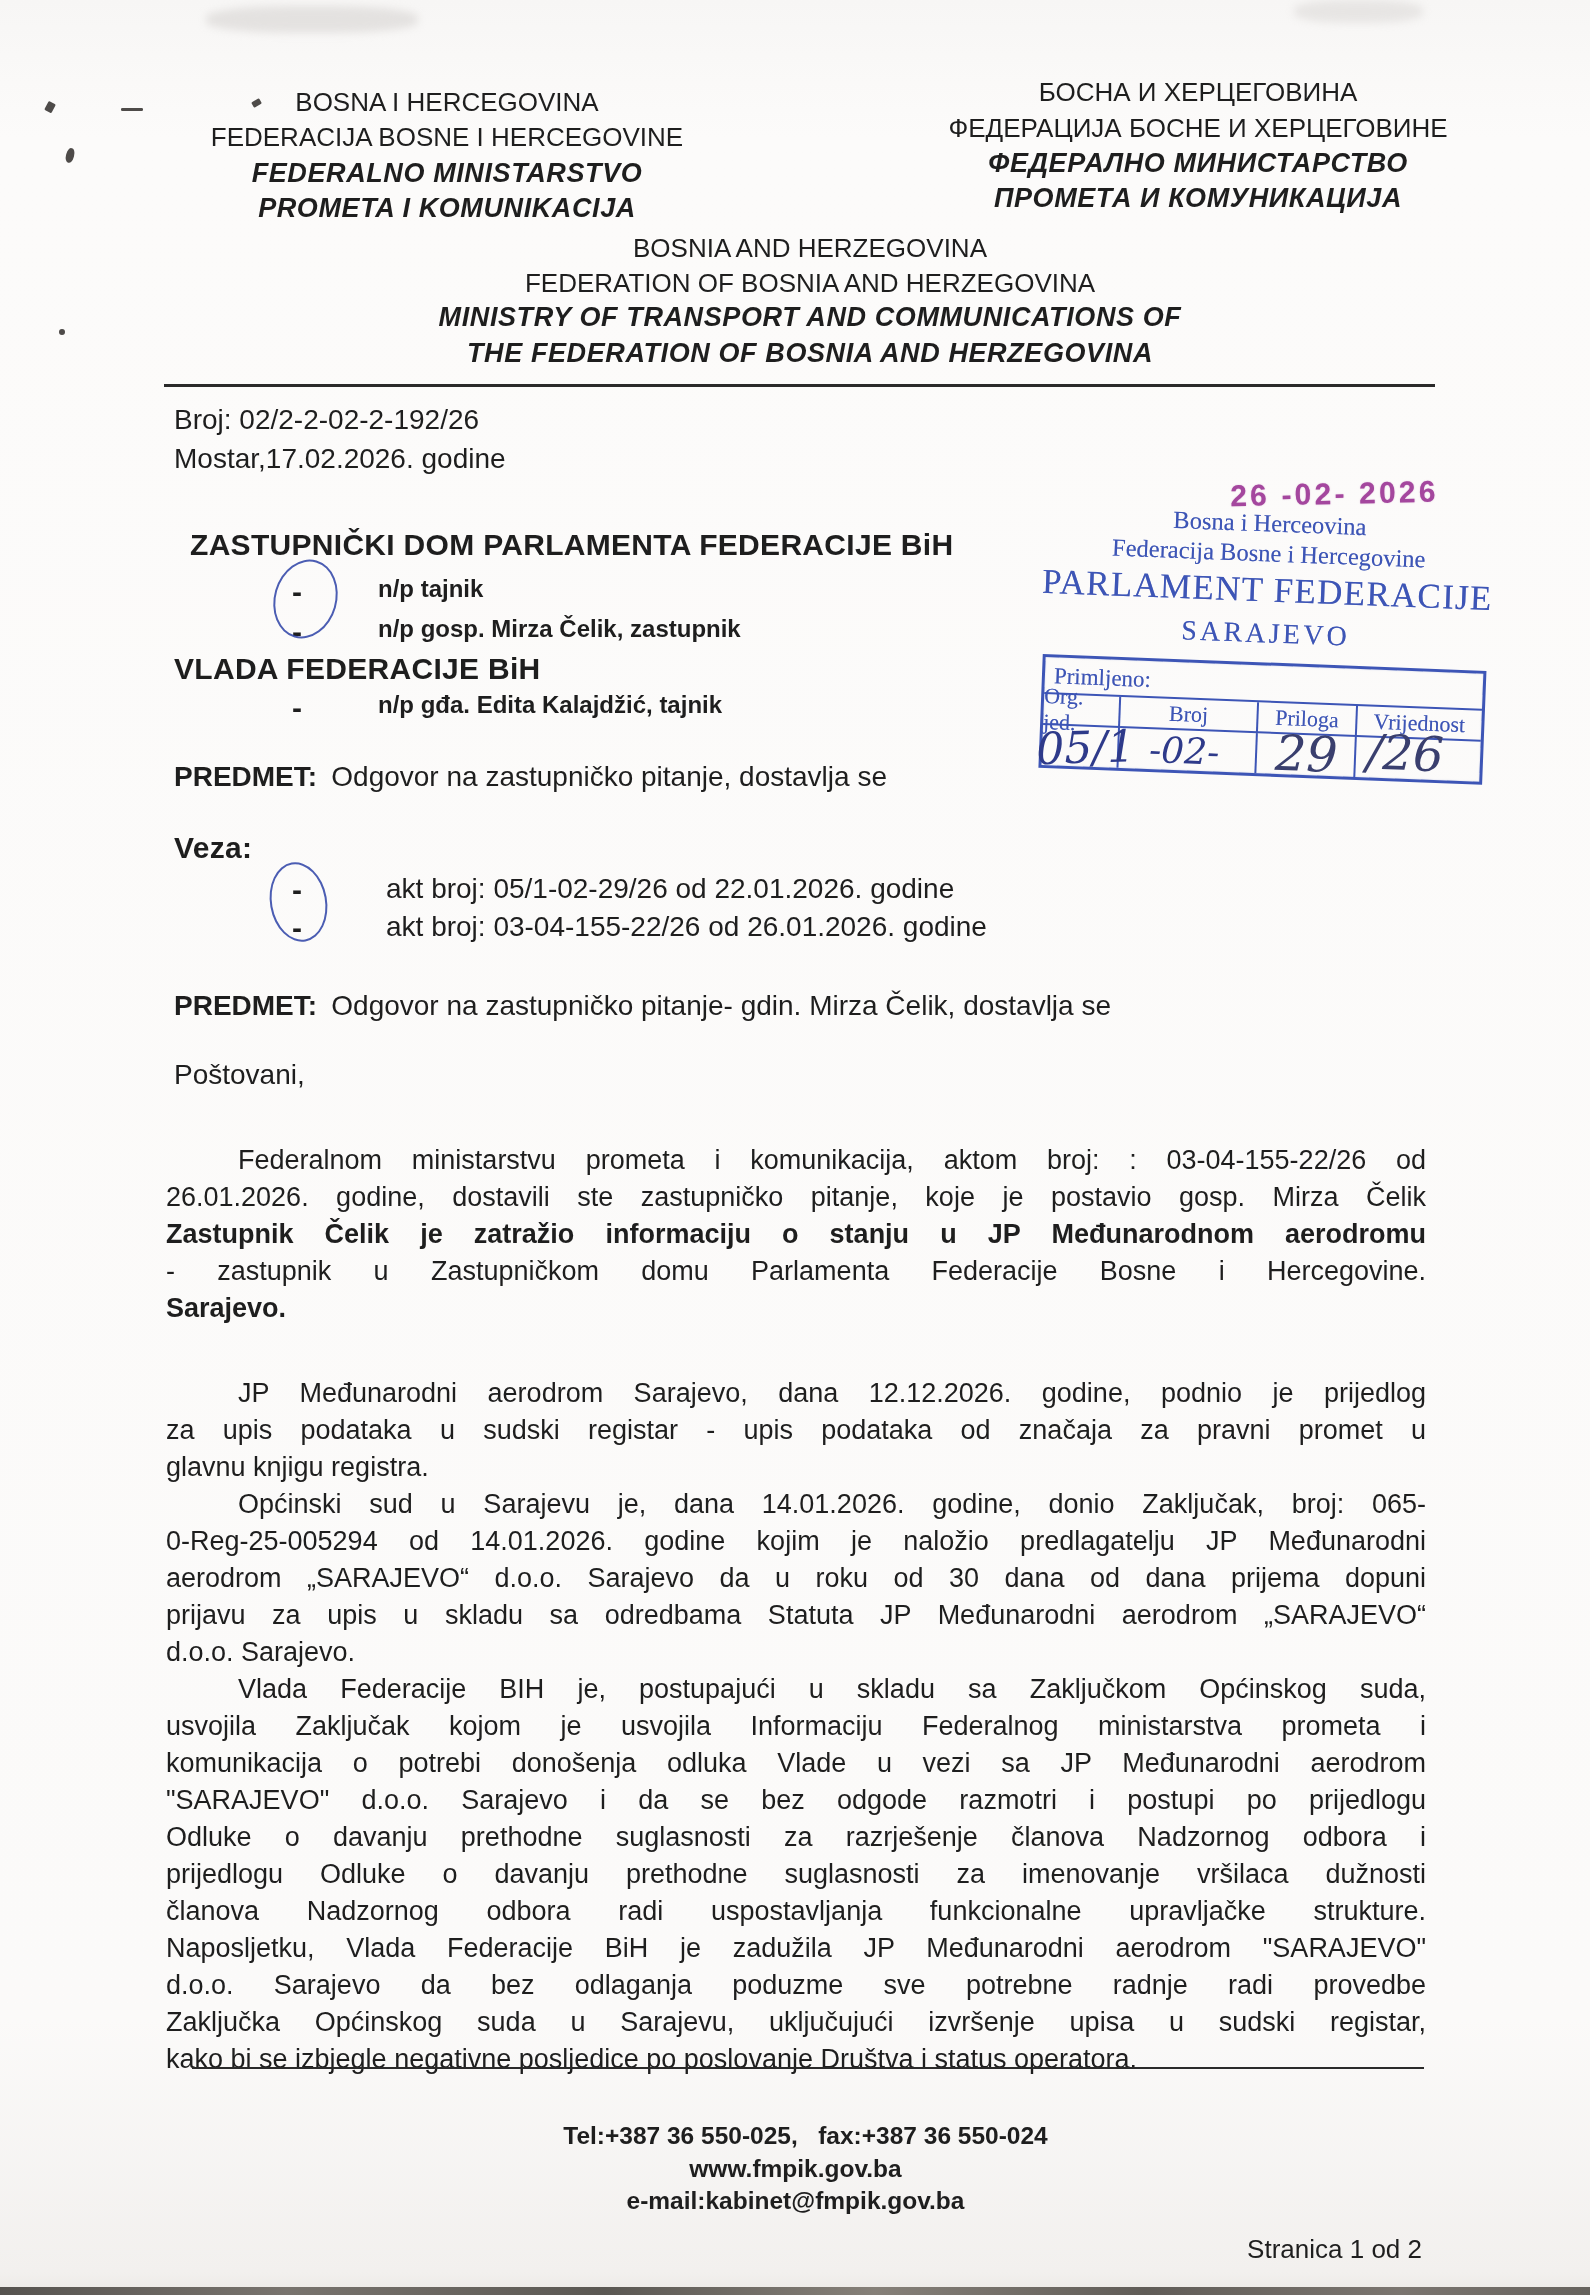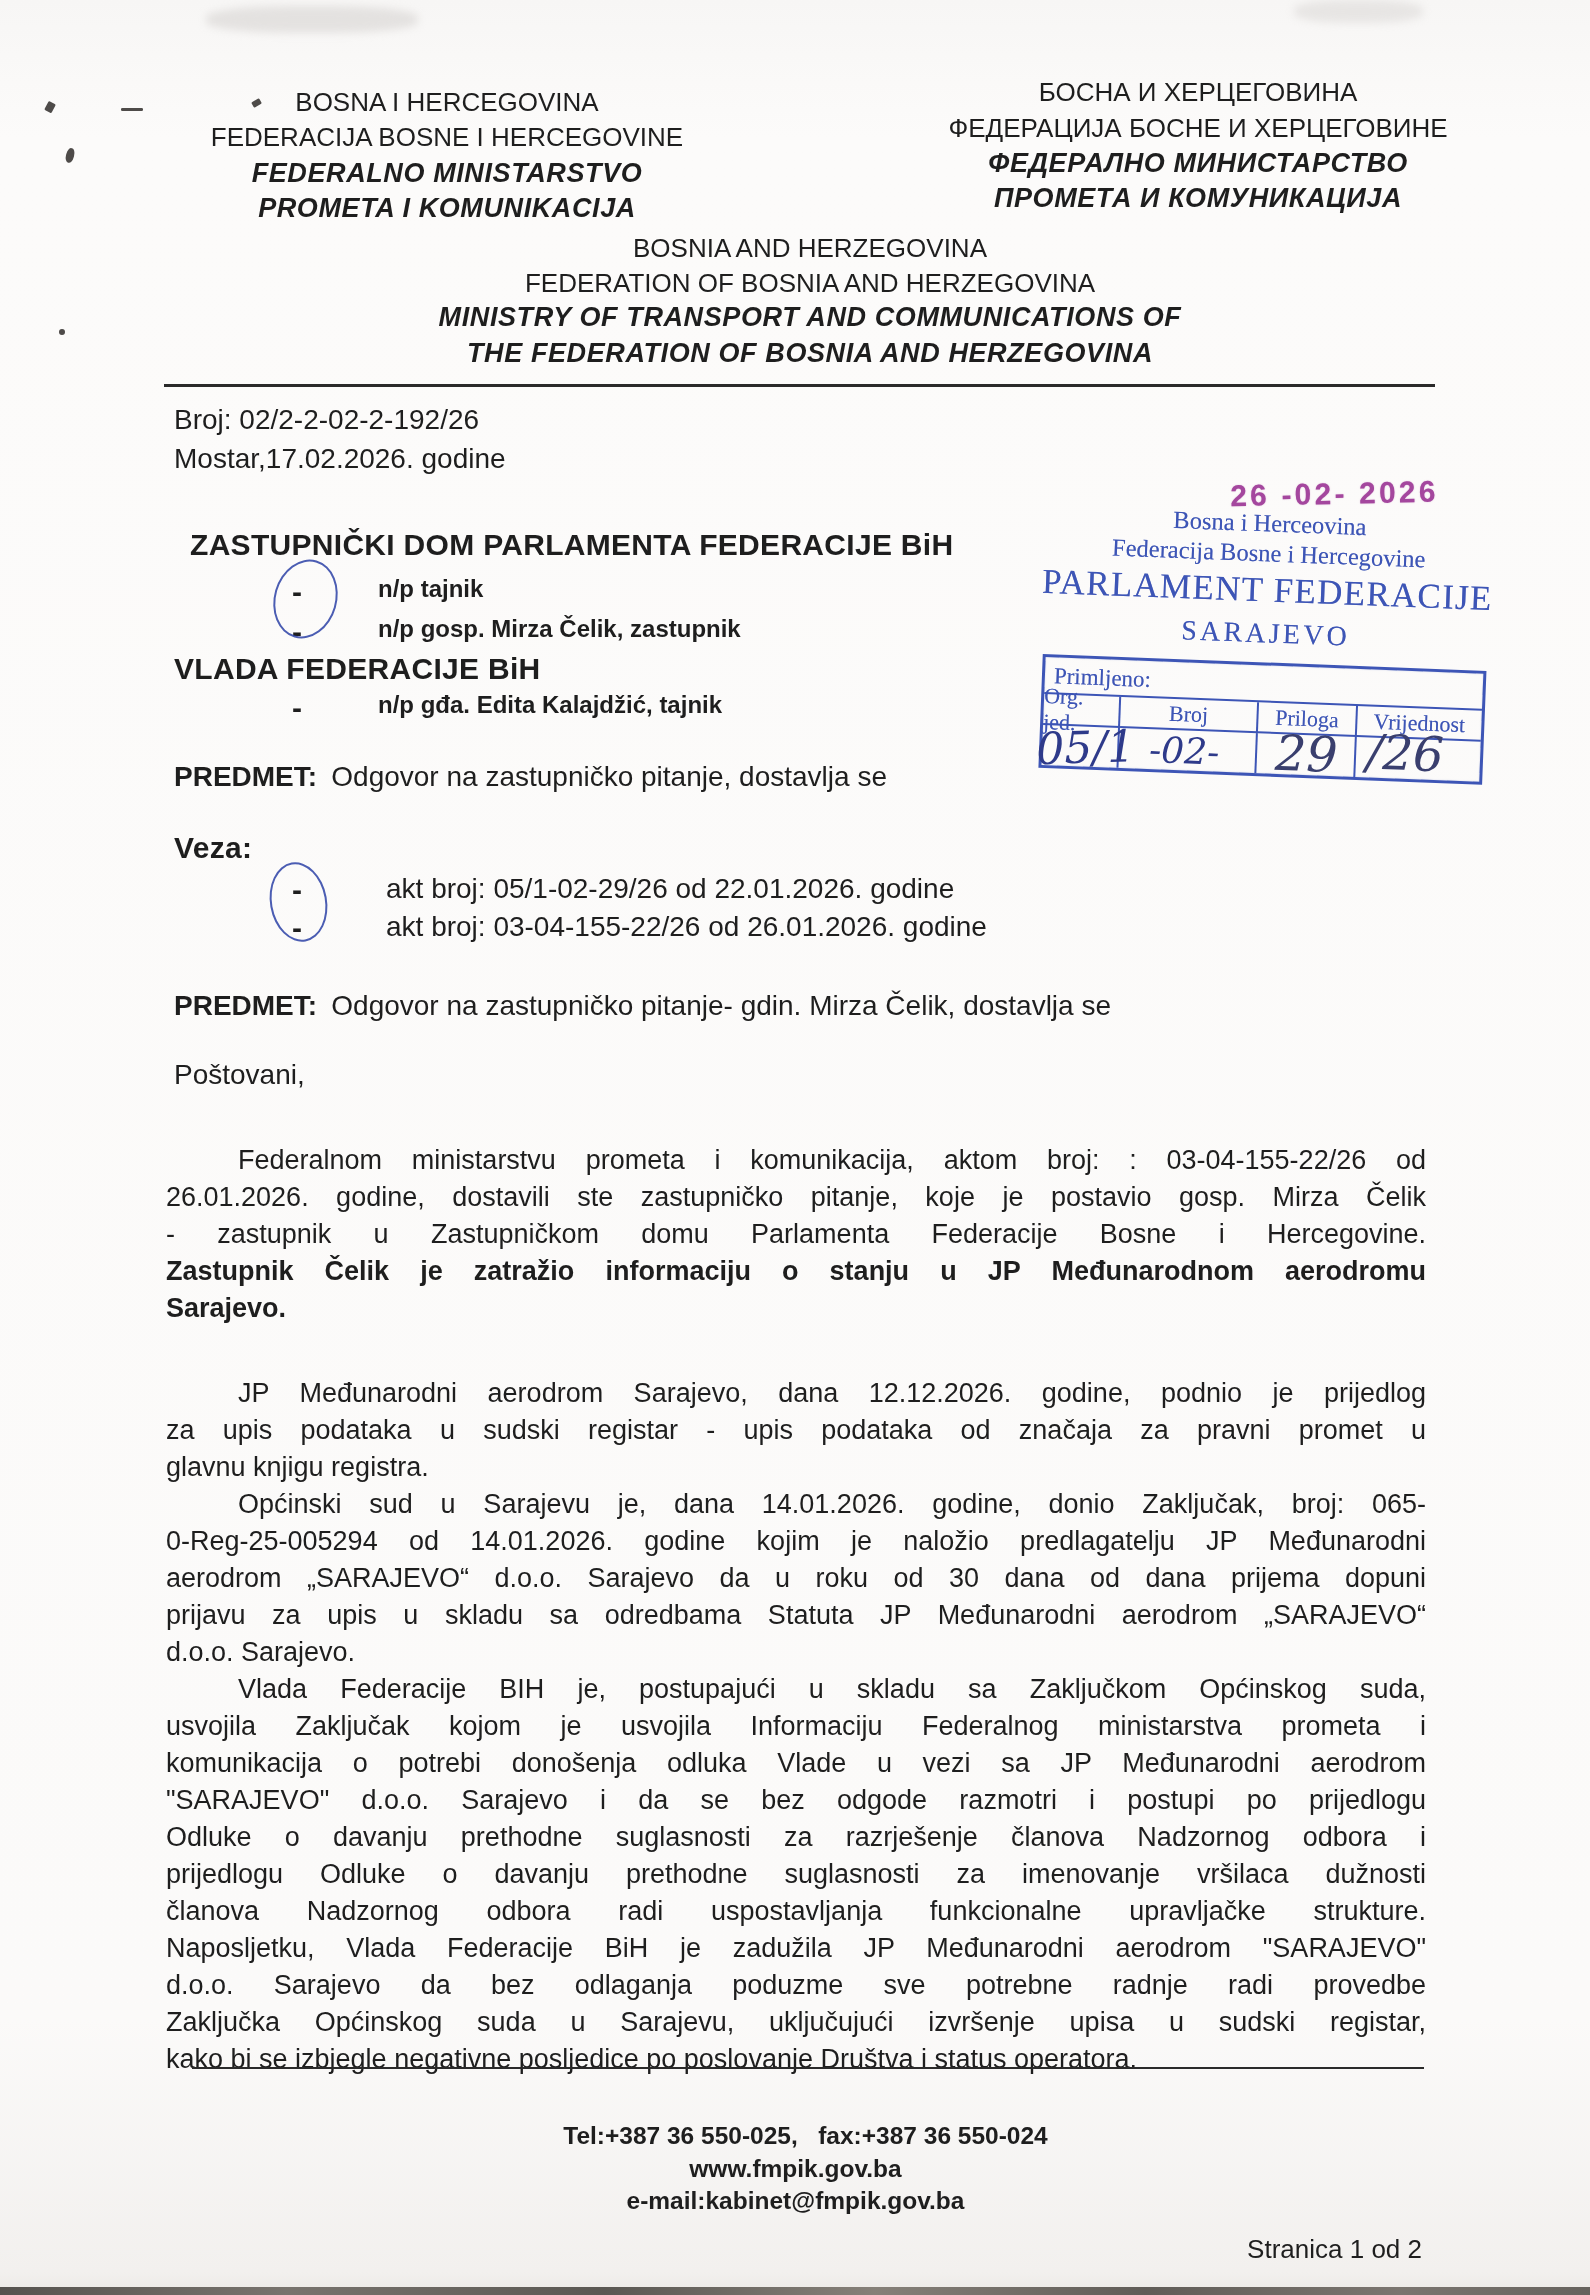--- a/index.html
+++ b/index.html
@@ -170,22 +170,22 @@
     <span class="lab">PREDMET:</span>
     <span style="margin-left:6.4px;">Odgovor na zastupničko pitanje- gdin. Mirza Čelik, dostavlja se</span>
   </div>
 
   <div class="abs" style="left:174px;top:1059px;font-size:28px;">Poštovani,</div>
 
   <div class="body-block" style="top:1142px;">
     <div>
       <div class="bl ind">Federalnom ministarstvu prometa i komunikacija, aktom broj: : 03-04-155-22/26 od</div>
       <div class="bl">26.01.2026. godine, dostavili ste zastupničko pitanje, koje je postavio gosp. Mirza Čelik</div>
+      <div class="bl bld">Zastupnik Čelik je zatražio informaciju o stanju u JP Međunarodnom aerodromu</div>
       <div class="bl">- zastupnik u Zastupničkom domu Parlamenta Federacije Bosne i Hercegovine.</div>
-      <div class="bl bld">Zastupnik Čelik je zatražio informaciju o stanju u JP Međunarodnom aerodromu</div>
       <div class="bl-last bld">Sarajevo.</div>
     </div>
     <div class="pgap">
       <div class="bl ind">JP Međunarodni aerodrom Sarajevo, dana 12.12.2026. godine, podnio je prijedlog</div>
       <div class="bl">za upis podataka u sudski registar - upis podataka od značaja za pravni promet u</div>
       <div class="bl-last">glavnu knjigu registra.</div>
     </div>
     <div>
       <div class="bl ind">Općinski sud u Sarajevu je, dana 14.01.2026. godine, donio Zaključak, broj: 065-</div>
       <div class="bl">0-Reg-25-005294 od 14.01.2026. godine kojim je naložio predlagatelju JP Međunarodni</div>

